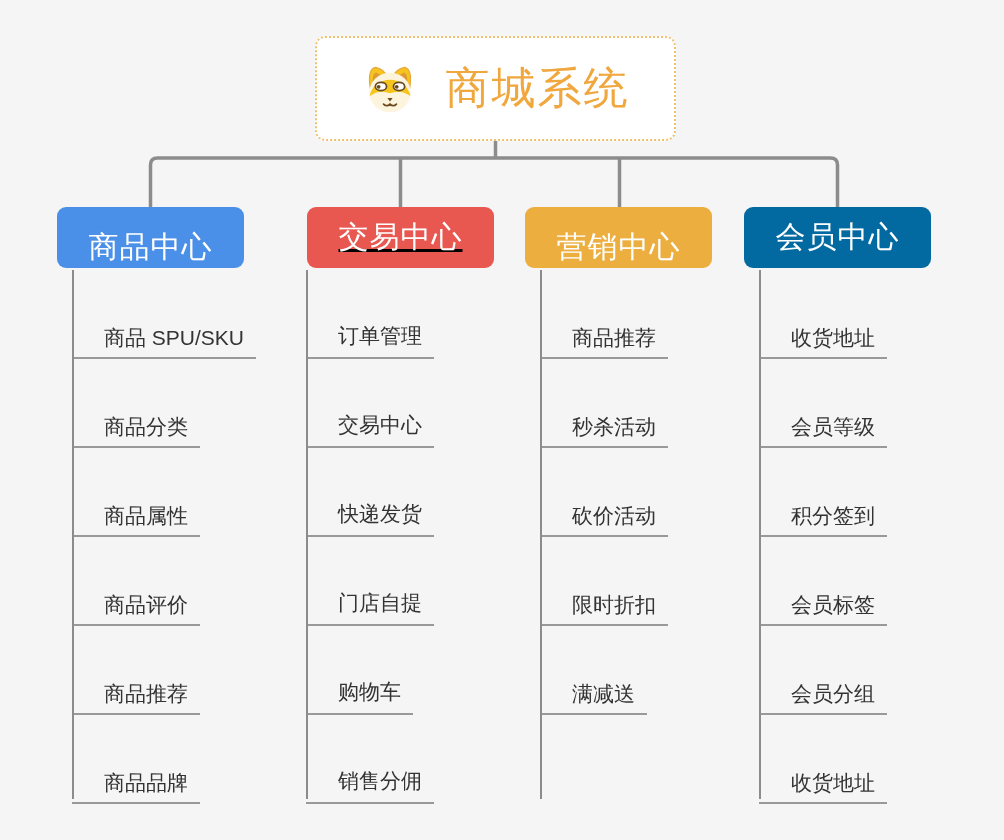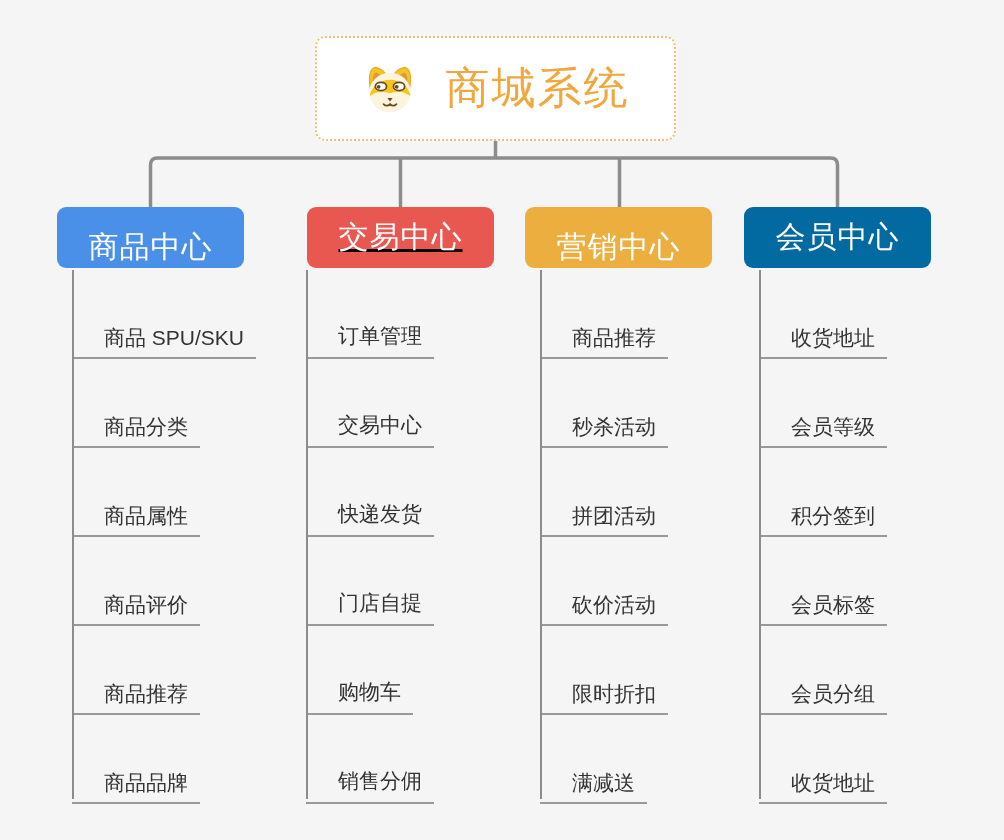--- a/index.html
+++ b/index.html
@@ -185,23 +185,20 @@
 
   <div class="column column-2">
     <div class="trunk"></div>
     <div class="leaf">
         <span class="leaf-label">商品推荐</span>
       </div>
     <div class="leaf">
         <span class="leaf-label">秒杀活动</span>
       </div>
     <div class="leaf">
-        <span class="leaf-label">拼团活动</span>
-      </div>
-    <div class="leaf">
         <span class="leaf-label">砍价活动</span>
       </div>
     <div class="leaf">
         <span class="leaf-label">限时折扣</span>
       </div>
     <div class="leaf">
         <span class="leaf-label">满减送</span>
       </div>
   </div>
 

